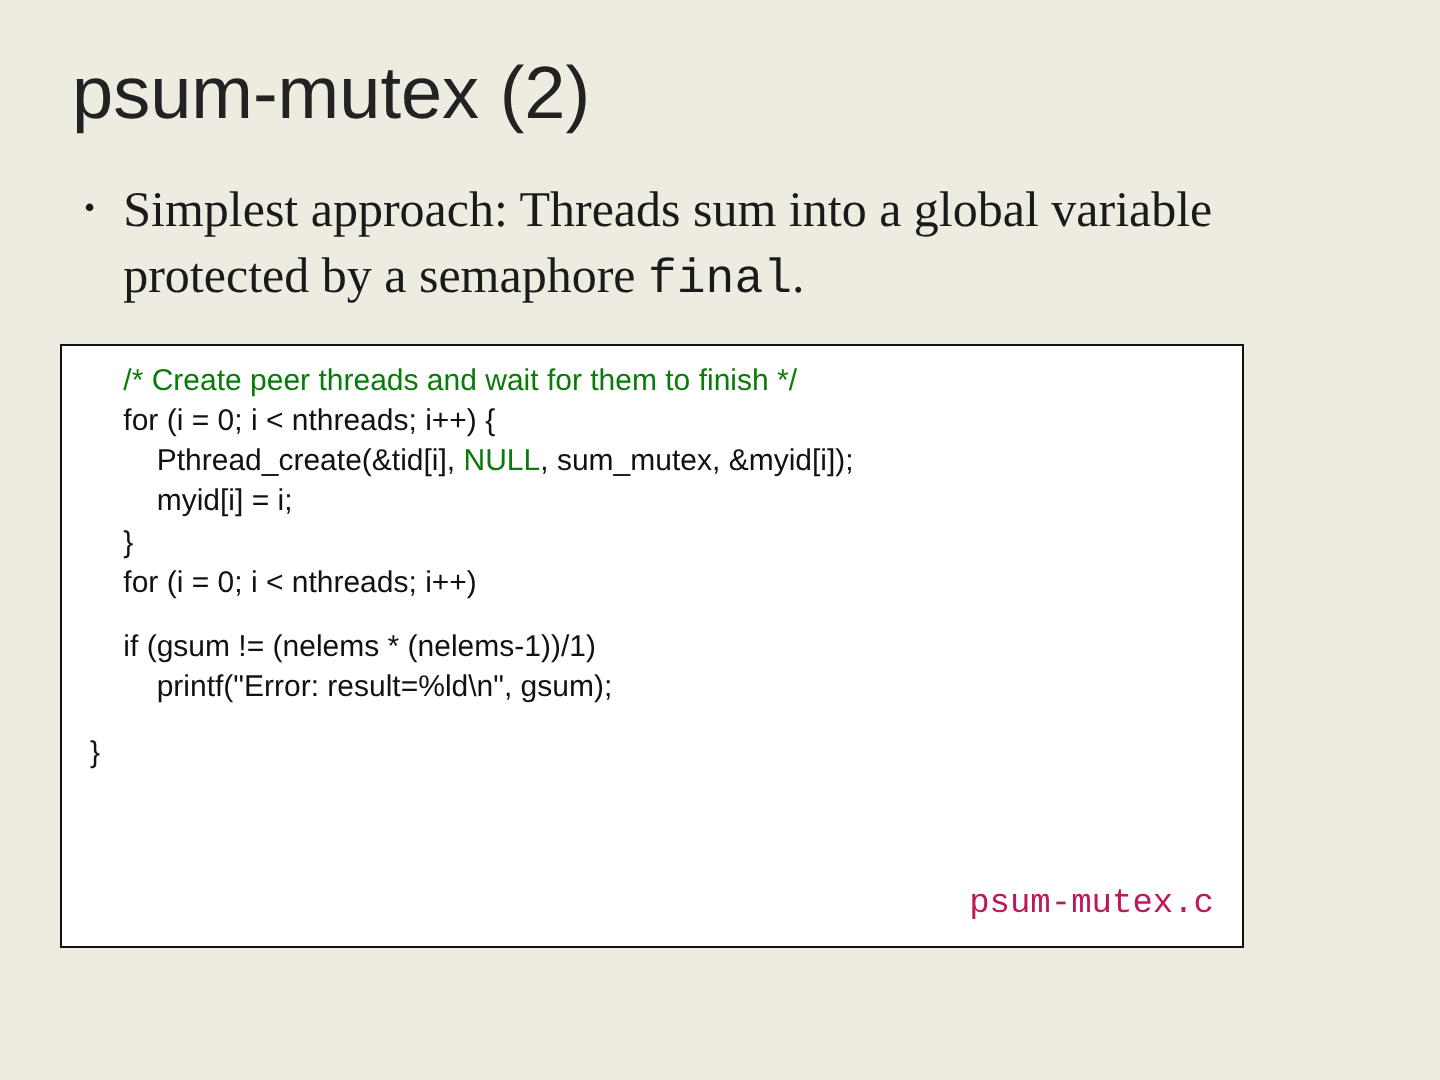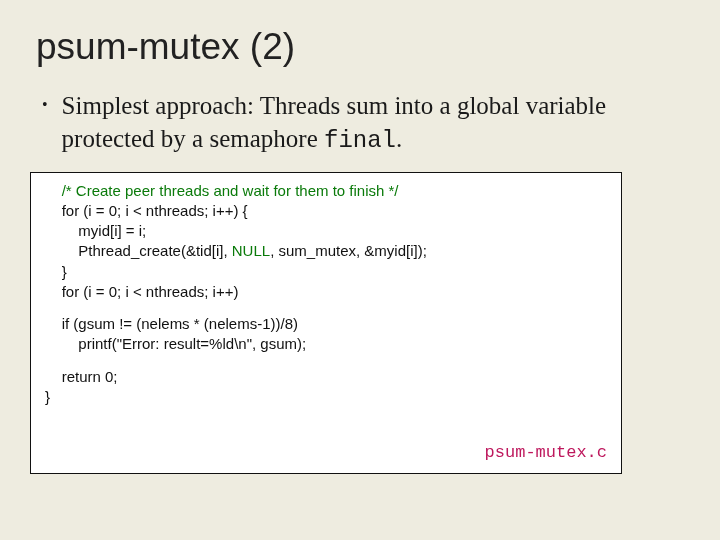--- a/index.html
+++ b/index.html
@@ -77,27 +77,26 @@
   <div class="bullet-row">
     <span class="bullet-dot">•</span>
     <span class="bullet-text">
       <span>Simplest approach: Threads sum into a global variable protected by a semaphore </span><span class="mono-inline">final</span><span>.</span>
     </span>
   </div>
 
   <div class="code-box">
     <div class="line comment">    /* Create peer threads and wait for them to finish */</div>
     <div class="line">    for (i = 0; i &lt; nthreads; i++) {</div>
+    <div class="line"><span>        Pthread_create(&amp;tid[i], </span><span class="null">NULL</span><span>, sum_mutex, &amp;myid[i]);</span></div>
     <div class="line">        myid[i] = i;</div>
-    <div class="line"><span>        Pthread_create(&amp;tid[i], </span><span class="null">NULL</span><span>, sum_mutex, &amp;myid[i]);</span></div>
     <div class="line">    }</div>
     <div class="line">    for (i = 0; i &lt; nthreads; i++)</div>
     <div class="blk"></div>
-    <div class="line">    if (gsum != (nelems * (nelems-1))/8)</div>
+    <div class="line">    if (gsum != (nelems * (nelems-1))/1)</div>
     <div class="line">        printf("Error: result=%ld\n", gsum);</div>
     <div class="blk"></div>
-    <div class="line">    return 0;</div>
     <div class="line">}</div>
 
     <div class="file-label">psum-mutex.c</div>
   </div>
 
 </div>
 
 </body></html>

